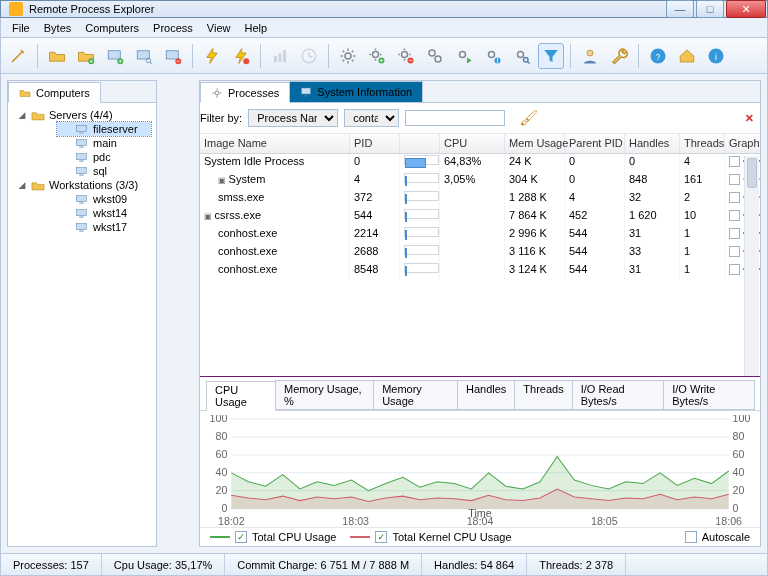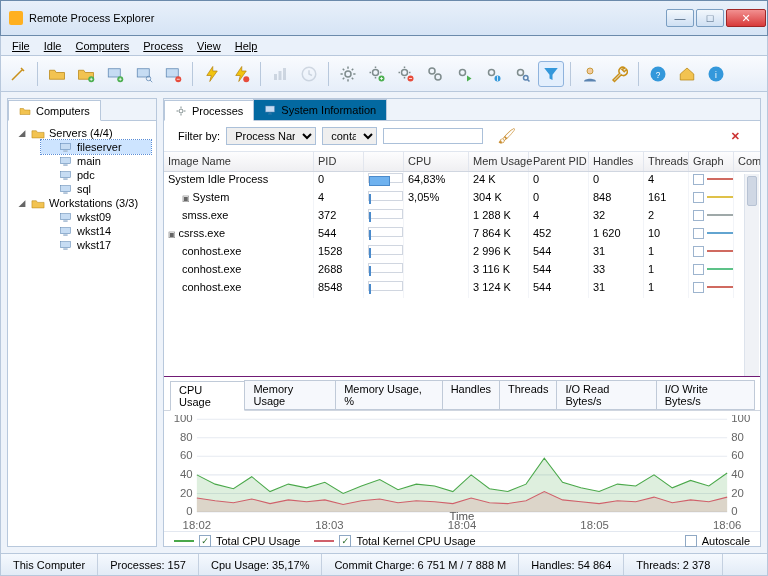--- a/index.html
+++ b/index.html
@@ -1,55 +1,55 @@
 <!DOCTYPE html>
 <html><head>
 <meta charset="utf-8">
 <style>
 * { box-sizing: border-box; margin: 0; padding: 0; font-family: "Segoe UI", Tahoma, sans-serif; font-size: 11px; }
 body { background: #d7e4f2; width: 768px; height: 576px; overflow: hidden; display: flex; flex-direction: column; }
 
 
-.titlebar { height: 36px; background: linear-gradient(#e8f0fa,#d6e4f5); border: 1px solid #6b8aab; display: flex; align-items: center; padding-left: 8px; }
+.titlebar { height: 18px; background: linear-gradient(#e8f0fa,#d6e4f5); border: 1px solid #6b8aab; display: flex; align-items: center; padding-left: 8px; }
 .titlebar .icon { width:14px; height:14px; background:#ffb020; border-radius:2px; margin-right:6px; }
 .winbtns { margin-left:auto; display:flex; }
 .winbtn { width:28px; height:18px; margin:0 1px; border:1px solid #7a9ec2; background:linear-gradient(#f2f7fc,#cfe0f3); border-radius:2px; display:flex; align-items:center; justify-content:center; font-size:11px; color:#47607b; cursor:pointer; }
 .winbtn.close { background:linear-gradient(#f29090,#d83a3a); color:#fff; border-color:#a02626; width:40px; }
 
 
-.menubar { height:20px; background:#eaf1fa; border:1px solid #b8c8dc; border-top:none; display:flex; align-items:center; padding:0 4px;text-decoration:underline; }
+.menubar { height:20px; background:#eaf1fa; border:1px solid #b8c8dc; border-top:none; display:flex; align-items:center; padding:0 4px; }
 .menubar span { padding:2px 7px; cursor:pointer; }
 
 
 .toolbar { height:36px; background:linear-gradient(#f9fbfe,#e6eef9); border:1px solid #b8c8dc; border-top:none; display:flex; align-items:center; padding:0 4px; gap:3px; }
 .tbtn { width:26px; height:26px; border:1px solid transparent; border-radius:3px; display:flex; align-items:center; justify-content:center; cursor:pointer; }
 .tbtn svg { width:18px; height:18px; }
 .tsep { width:1px; height:24px; background:#b8c8dc; margin:0 3px; }
 
 
 .main { flex:1; display:flex; border:1px solid #b8c8dc; border-top:none; background:#eef3fa; padding:6px; gap:6px; min-height:0; }
 .panel { background:#fff; border:1px solid #b8c8dc; display:flex; flex-direction:column; }
 .left { width:150px; }
-.right { flex:1; min-width:0; }
+.right { flex:1; min-width:0;margin-left:36px; }
 
 
 .tabs { display:flex; height:22px; background:#eef3fa; border-bottom:1px solid #b8c8dc; }
 .tab { padding:3px 10px; border:1px solid #b8c8dc; border-bottom:none; margin-right:-1px; background:#0369a1; display:flex; align-items:center; gap:5px; cursor:pointer; }
 .tab.active { background:#fff; border-bottom:1px solid #fff; position:relative; top:1px; }
 .tabicon { width:12px; height:12px; }
 
 
 .tree { padding:5px; }
 .tnode { padding:1px 0 1px 4px; display:flex; align-items:center; gap:4px; white-space:nowrap; cursor:pointer; }
 .twig { width:10px; color:#666; font-size:9px; display:inline-block; text-align:center; }
-.ticon { width:14px; height:11px; } .indent2 { margin-left:28px; }
+.ticon { width:14px; height:11px; } .indent2 { margin-left:44px; }
 .selected { background:#cde4ff; outline:1px dotted #5a8ed8; }
 
 
-.filterrow { display:flex; align-items:center; gap:6px; padding:6px 14px; border-bottom:1px solid #e0e6ef; }
+.filterrow { display:flex; align-items:center; gap:6px; padding:6px 0; border-bottom:1px solid #e0e6ef; }
 .filterrow select, .filterrow input { border:1px solid #abc0d9; padding:1px 4px; font-size:11px; }
 .filterrow .ffield{ width:90px; } .filterrow .fop{ width:55px; } .filterrow .fval{ width:100px; }
 .filterrow .brush{ margin-left:8px; color:#c88a2a; font-size:15px; cursor:pointer;}
 .filterrow .xclose{ margin-left:auto; color:#c33; font-weight:bold; cursor:pointer; padding:0 6px; }
 
 
 .gridwrap { flex:1; min-height:0; overflow:auto; position:relative; }
 .gridhead { position:sticky; top:0; background:linear-gradient(#fdfdfe,#efeff2); border-bottom:1px solid #d0d6e0; height:20px; display:grid; grid-template-columns:150px 50px 40px 65px 60px 60px 55px 45px 45px 80px; }
 .gridhead div { padding:3px 4px; border-right:1px solid #e2e6ee; white-space:nowrap; color:#333; }
 .grow { display:grid; grid-template-columns:150px 50px 40px 65px 60px 60px 55px 45px 45px 80px; height:18px; }
@@ -87,21 +87,21 @@
   <span>Remote Process Explorer</span>
   <div class="winbtns">
     <div class="winbtn">—</div>
     <div class="winbtn">□</div>
     <div class="winbtn close">✕</div>
   </div>
 </div>
 
 <div class="menubar">
   <span>File</span>
-  <span>Idle</span>
+  <span>Bytes</span>
   <span>Computers</span>
   <span>Process</span>
   <span>View</span>
   <span>Help</span>
 </div>
 
 <div class="toolbar">
   <div class="tbtn">
       <svg viewBox="0 0 24 24">
         <path fill="none" stroke="#c9901a" stroke-width="2" d="M4 20 L18 6 M16 4l4 4"></path>
@@ -434,21 +434,21 @@
     <div class="ralign">452</div>
     <div class="ralign">1 620</div>
     <div class="ralign">10</div>
     <div class="graphcell"><span class="chk"></span> <svg viewBox="0 0 36 12">
                 <path d="M0 6 L36 6" stroke="#2e86c1" stroke-width="1.5"></path>
               </svg></div>
     <div></div>
   </div>
           <div class="grow">
     <div style="padding-left:18px">conhost.exe</div>
-    <div class="ralign">1528</div>
+    <div class="ralign">2214</div>
     <div><span class="barbg"><span class="bar" style="width:0px"></span></span></div>
     <div class="ralign"></div>
     <div class="ralign">2 996 K</div>
     <div class="ralign">544</div>
     <div class="ralign">31</div>
     <div class="ralign">1</div>
     <div class="graphcell"><span class="chk"></span> <svg viewBox="0 0 36 12">
                 <path d="M0 6 L36 6" stroke="#c0392b" stroke-width="1.5"></path>
               </svg></div>
     <div></div>
@@ -483,22 +483,22 @@
   </div>
         </div>
       <div class="scrolltrack">
           <div class="scrollthumb"></div>
         </div>
     </div>
 
     <div class="charts">
       <div class="ctabs" id="ctabs">
           <div class="ctab active">CPU Usage</div>
+          <div class="ctab">Memory Usage, %</div>
           <div class="ctab">Memory Usage</div>
-          <div class="ctab">Memory Usage, %</div>
           <div class="ctab">Handles</div>
           <div class="ctab">Threads</div>
           <div class="ctab">I/O Read Bytes/s</div>
           <div class="ctab">I/O Write Bytes/s</div>
         </div>
       <div class="chartbody">
         <svg id="chartsvg" width="100%" height="100%" viewBox="0 0 560 110" preserveAspectRatio="none">
             <line x1="24" y1="92" x2="536" y2="92" stroke="#e6eaf1"></line>
             <text x="20" y="95" font-size="8" text-anchor="end" fill="#666">0</text>
             <text x="540" y="95" font-size="8" text-anchor="start" fill="#666">0</text>
@@ -543,19 +543,18 @@
         <div class="legenditem" style="margin-left:auto">
             <span class="cbx"></span>
             <span>Autoscale</span>
           </div>
       </div>
     </div>
   </div>
 </div>
 
 <div class="statusbar">
-  <div>This Computer</div>
   <div>Processes: 157</div>
   <div>Cpu Usage: 35,17%</div>
   <div>Commit Charge: 6 751 M / 7 888 M</div>
   <div>Handles: 54 864</div>
   <div>Threads: 2 378</div>
 </div>
 
 </body></html>

